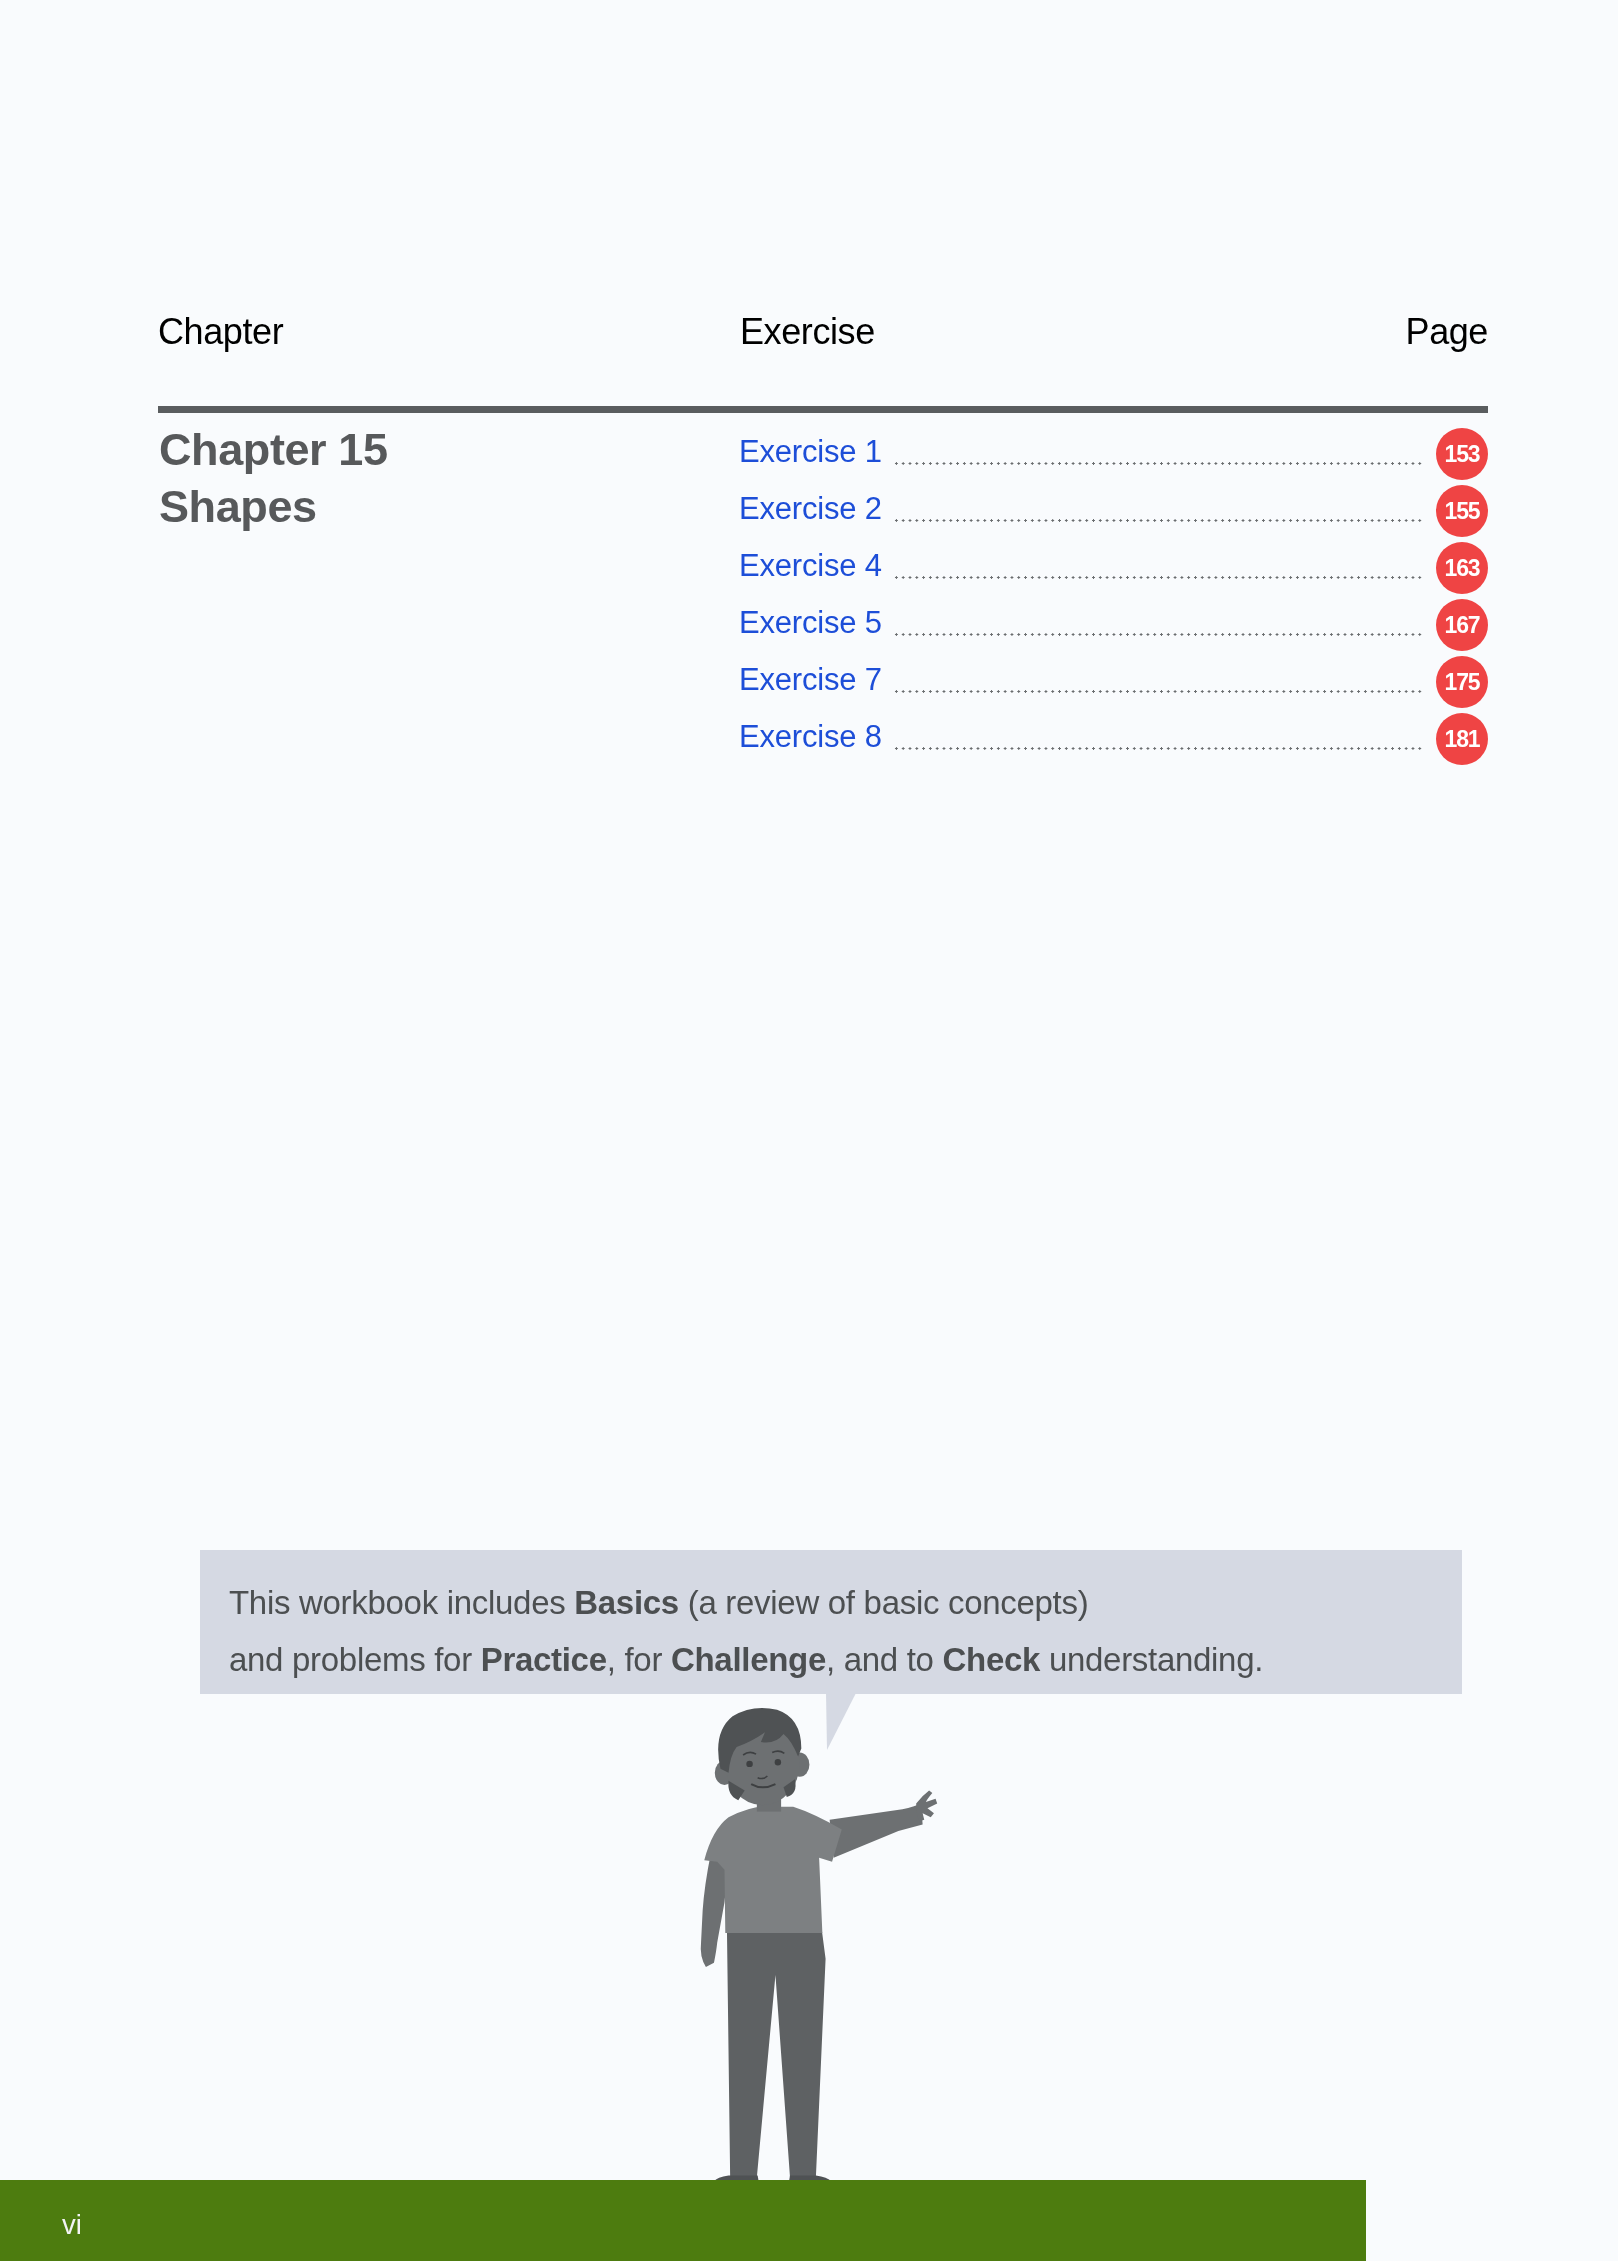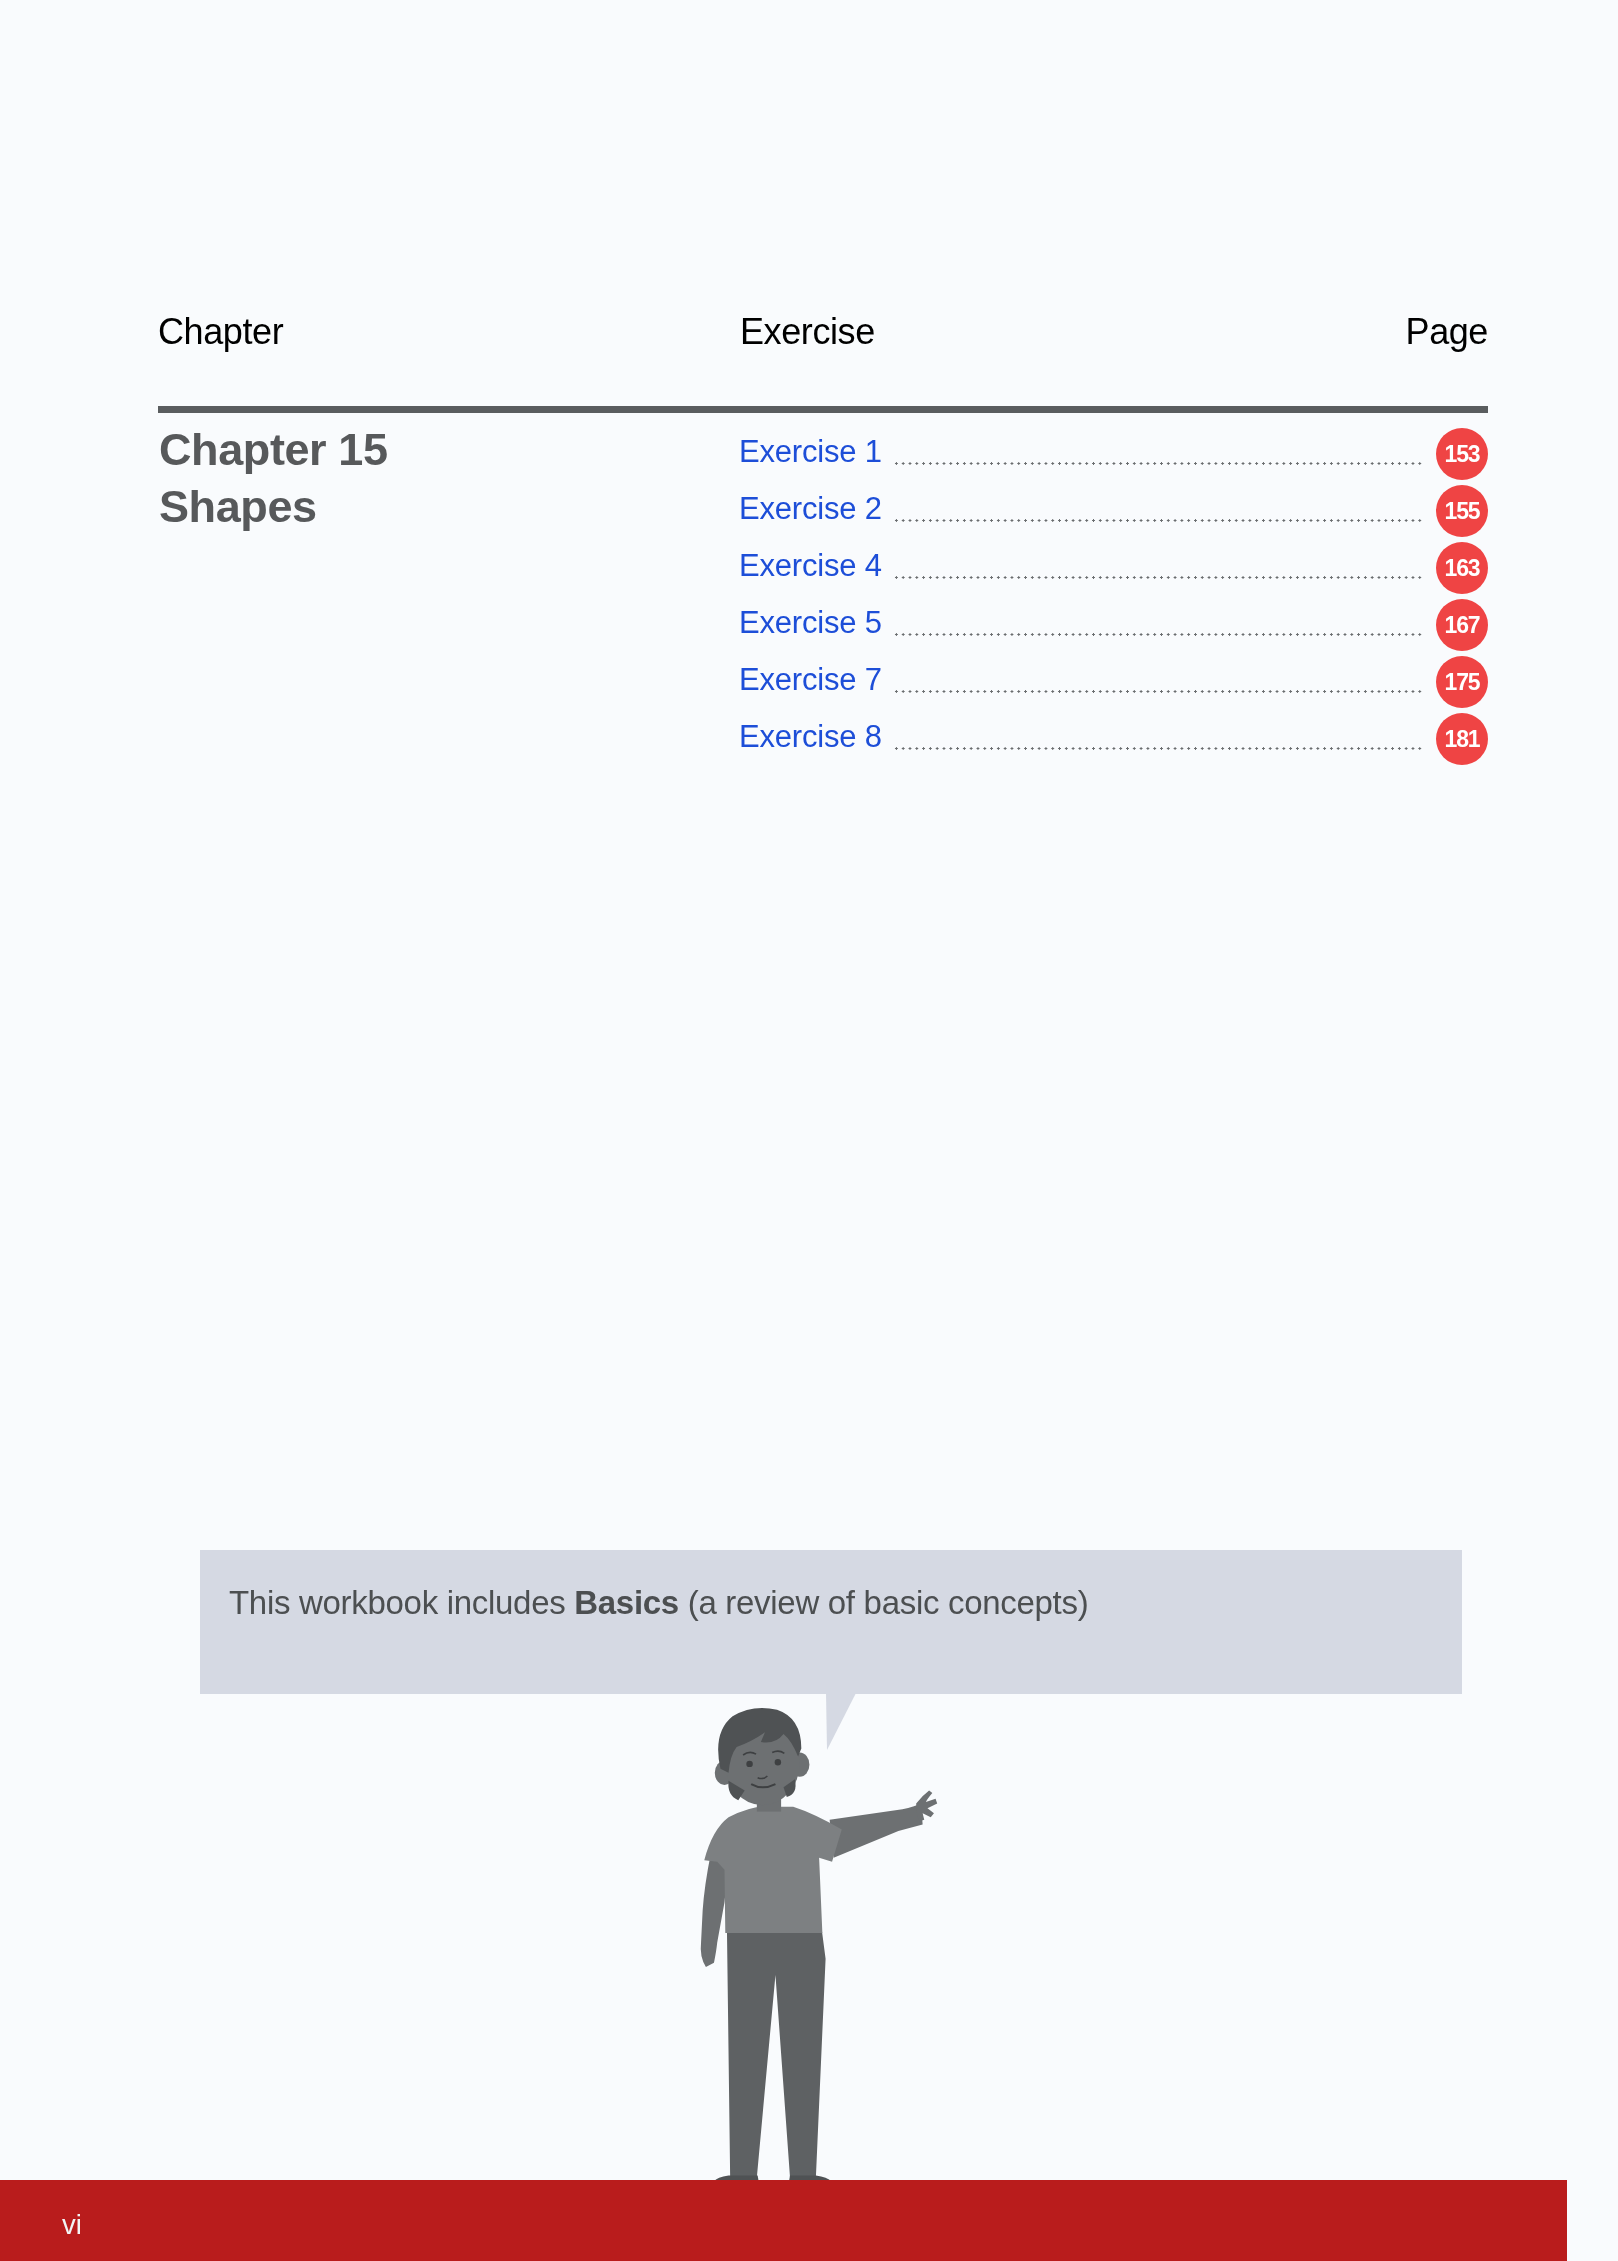--- a/index.html
+++ b/index.html
@@ -21,21 +21,21 @@
                background-size: 6.8px 3.2px; background-repeat: repeat-x; }
   .badge { width: 52px; height: 52px; border-radius: 50%; background: #ef4444; color: #ffffff;
            font-size: 23px; font-weight: bold; line-height: 52px; text-align: center; margin-top: -5.7px;
            letter-spacing: -1.2px; flex: none; }
   .callout { left: 200px; top: 1550px; width: 1262px; height: 144px; background: #d5d9e3; }
   .callout-text { position: absolute; left: 29px; top: 24px; font-size: 33px; line-height: 57px; color: #4c4f51; white-space: nowrap; letter-spacing: -0.3px; }
   .callout-text b { font-weight: bold; text-decoration-thickness: 3.2px; text-underline-offset: 6.5px; }
   .tail { left: 826px; top: 1693px; width: 0; height: 0;
           border-left: 1.6px solid transparent; border-right: 29px solid transparent;
           border-top: 57px solid #d5d9e3; }
-  .footer { left: 0; top: 2180px; width: 1567px; height: 81px; background: #b91c1c; }
+  .footer { left: 0; top: 2180px; width: 1366px; height: 81px; background: #4d7c0f; }
   .folio { position: absolute; left: 62px; top: 31px; font-size: 27.5px; color: #f2f3f4; line-height: 1; }
   .figure { left: 680px; top: 1700px; width: 275px; height: 482px; }
 </style>
 </head>
 <body>
 
 <div class="abs col-head" style="left:158px; top:314px;">Chapter</div>
 <div class="abs col-head" style="left:740px; top:314px;">Exercise</div>
 <div class="abs col-head" style="right:131px; top:314px;">Page</div>
 
@@ -75,20 +75,21 @@
   <div class="ex-row">
     <span class="ex-label">Exercise 8</span>
     <span class="ex-leader"></span>
     <span class="badge">181</span>
   </div>
 </div>
 
 <div class="abs callout">
   <div class="callout-text">
     <div><span>This workbook includes </span><b>Basics</b><span> (a review of basic concepts)</span></div>
+    <div><span>and problems for </span><b>Practice</b><span>, for </span><b>Challenge</b><span>, and to </span><b>Check</b><span> understanding.</span></div>
   </div>
 </div>
 <div class="abs tail"></div>
 
 <div class="abs figure">
   <svg width="275" height="482" viewBox="0 0 340 596" xmlns="http://www.w3.org/2000/svg">
 
     <path d="M 185 148 L 275 135 Q 290 132 298 128 L 300 154 Q 285 158 270 162 L 190 195 Z" fill="#6d7072"></path>
 
     <path d="M 292 128 Q 300 118 308 112 L 312 115 Q 306 122 304 126 L 316 122 L 318 128 L 306 134 L 314 140 L 310 145 L 300 140 L 302 148 L 296 150 Q 292 142 292 128 Z" fill="#6d7072"></path>

